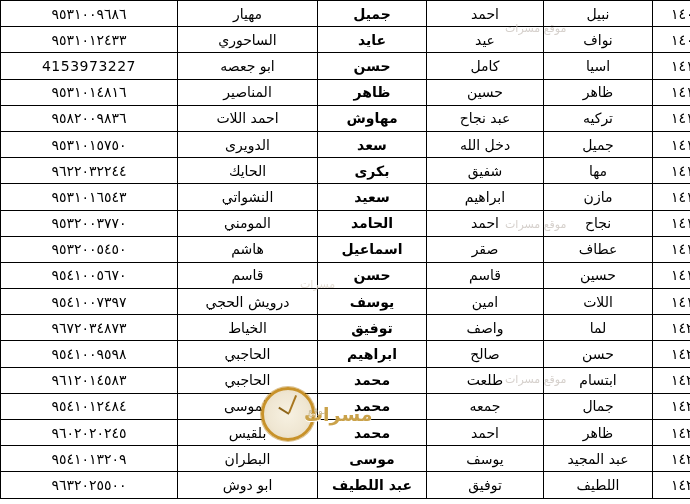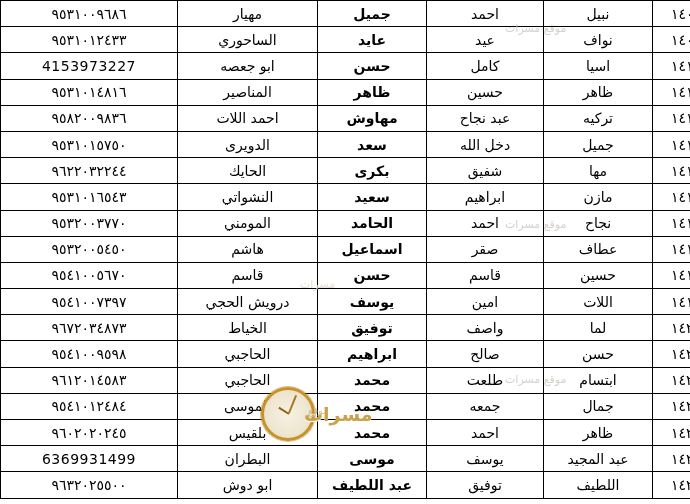--- a/index.html
+++ b/index.html
@@ -281,21 +281,21 @@
         <td class="c-third">محمد</td>
         <td class="c-fourth">بلقيس</td>
         <td class="c-id">٩٦٠٢٠٢٠٢٤٥</td>
       </tr>
       <tr>
         <td class="c-num">١٤٢٥</td>
         <td class="c-first">عبد المجيد</td>
         <td class="c-second">يوسف</td>
         <td class="c-third">موسى</td>
         <td class="c-fourth">البطران</td>
-        <td class="c-id">6369931499</td>
+        <td class="c-id">٩٥٤١٠١٣٢٠٩</td>
       </tr>
       <tr>
         <td class="c-num">١٤٢٦</td>
         <td class="c-first">اللطيف</td>
         <td class="c-second">توفيق</td>
         <td class="c-third">عبد اللطيف</td>
         <td class="c-fourth">ابو دوش</td>
         <td class="c-id">٩٦٣٢٠٢٥٥٠٠</td>
       </tr>
     </tbody>

